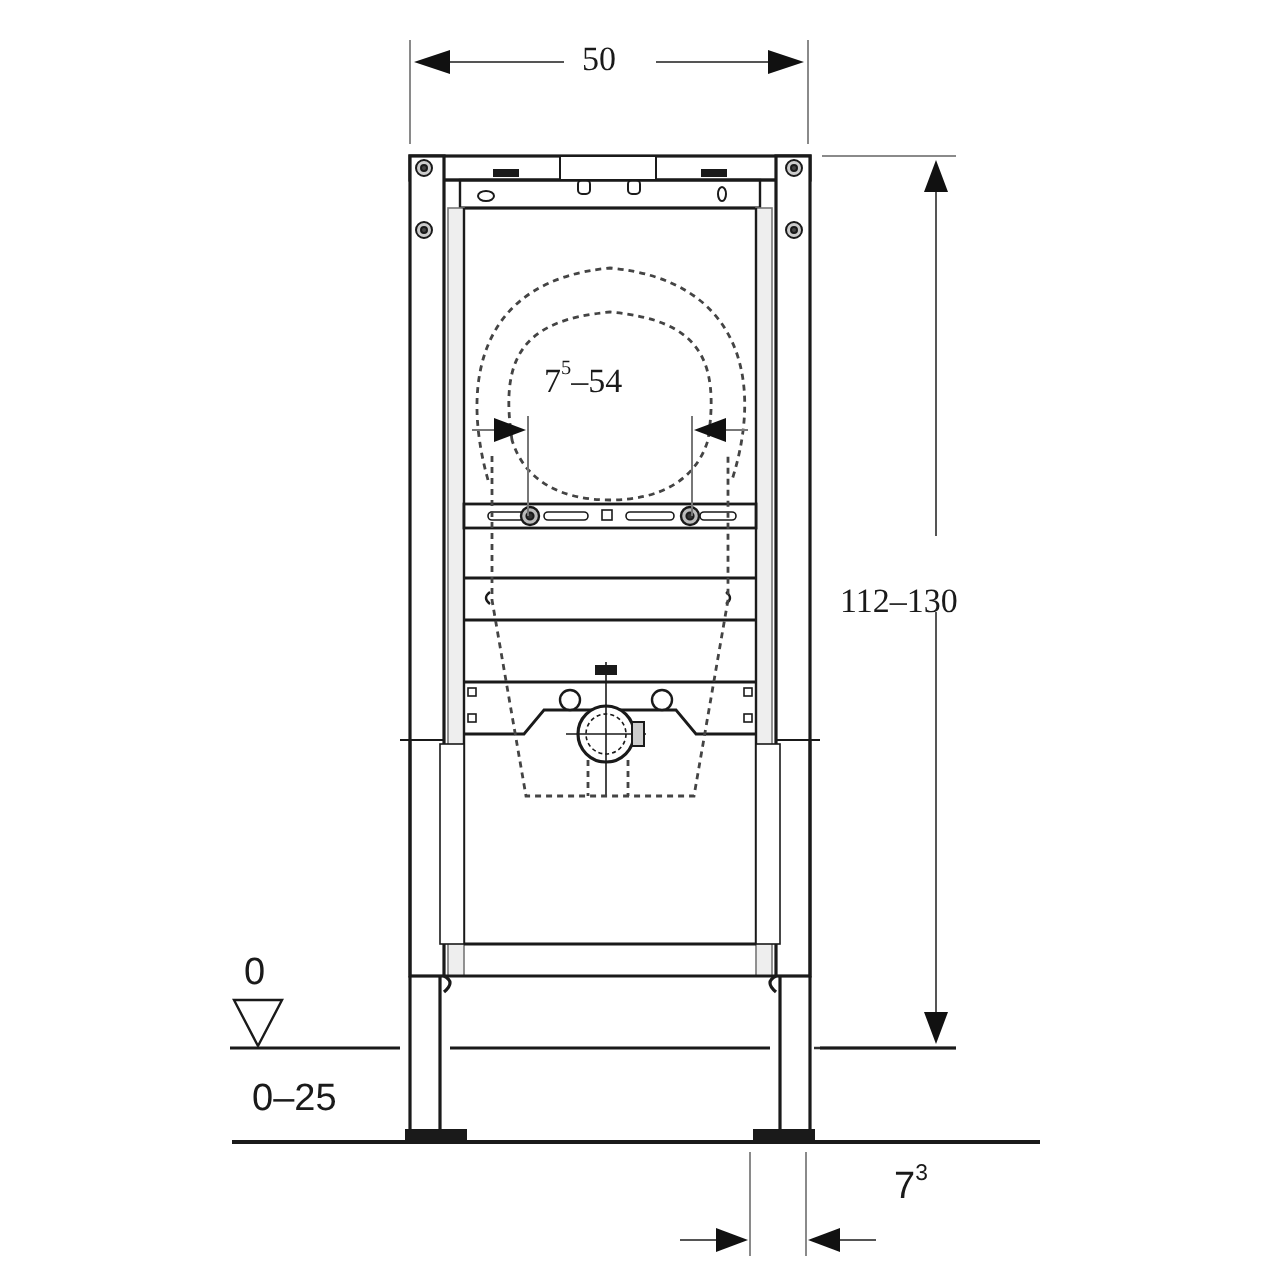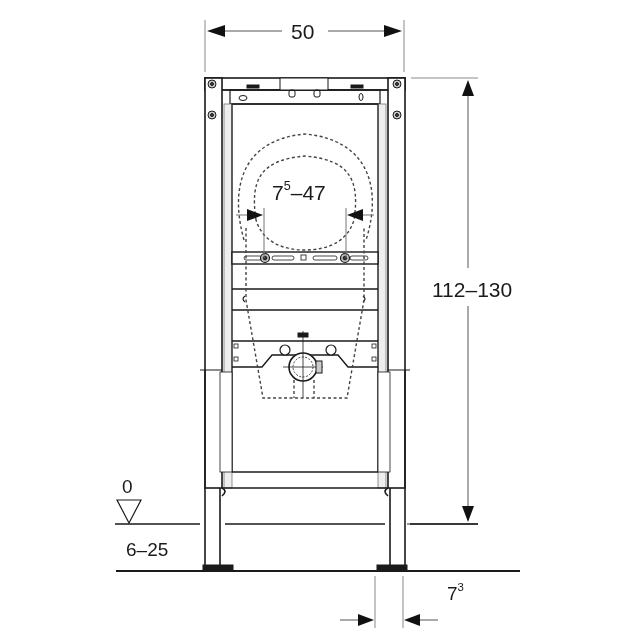--- a/index.html
+++ b/index.html
@@ -1,20 +1,20 @@
 <!DOCTYPE html>
 <html><head>
 <meta charset="utf-8">
 <style>
   html, body { margin: 0; padding: 0; background: #ffffff; }
   body { width: 640px; height: 640px; overflow: hidden; position: relative; font-family: "Liberation Sans", sans-serif; }
   #canvas { position: absolute; left: 0; top: 0; width: 640px; height: 640px; }
   .lbl { position: absolute; font-family: "Liberation Sans", sans-serif; color: #1a1a1a; white-space: nowrap; line-height: 1; }
   .lbl sup { font-size: 60%; position: relative; top: -0.15em; vertical-align: top; }
-  .lbl-big { font-size: 21px; }
+  .lbl-big { font-size: 17px; font-family: Liberation Serif, serif; }
   .lbl-mid { font-size: 19px; }
 </style>
 </head>
 <body>
 
 <svg id="canvas" viewBox="0 0 640 640" xmlns="http://www.w3.org/2000/svg">
   <defs>
     <marker id="arrowEnd" markerWidth="10" markerHeight="8" refX="10" refY="4" orient="auto" markerUnits="userSpaceOnUse">
       <path d="M0,0 L10,4 L0,8 Z" fill="#111"></path>
     </marker>
@@ -160,25 +160,25 @@
     <line x1="403" y1="576" x2="403" y2="628" stroke="#8a8a8a" stroke-width="1"></line>
     <line x1="340" y1="620" x2="360" y2="620" stroke="#555" stroke-width="1"></line>
     <line x1="418" y1="620" x2="438" y2="620" stroke="#555" stroke-width="1"></line>
     <path d="M374,620 L358,614 L358,626 Z" fill="#111"></path>
     <path d="M404,620 L420,614 L420,626 Z" fill="#111"></path>
   </g>
 </svg>
 
 <div class="lbl lbl-big" style="left:291px; top:21px;">50</div>
 
-<div class="lbl lbl-big" style="left:420px; top:279px;margin-left:12px;">112–130</div>
+<div class="lbl lbl-big" style="left:420px; top:292px;">112–130</div>
 
 <div class="lbl lbl-big" style="left:272px; top:182px;">
-  <span>7</span><sup>5</sup><span>–47</span>
+  <span>7</span><sup>5</sup><span>–54</span>
 </div>
 
 <div class="lbl lbl-mid" style="left:122px; top:477px;">0</div>
 
-<div class="lbl lbl-mid" style="left:126px; top:540px;">6–25</div>
+<div class="lbl lbl-mid" style="left:126px; top:540px;">0–25</div>
 
 <div class="lbl lbl-mid" style="left:447px; top:584px;">
   <span>7</span><sup>3</sup>
 </div>
 
 </body></html>

